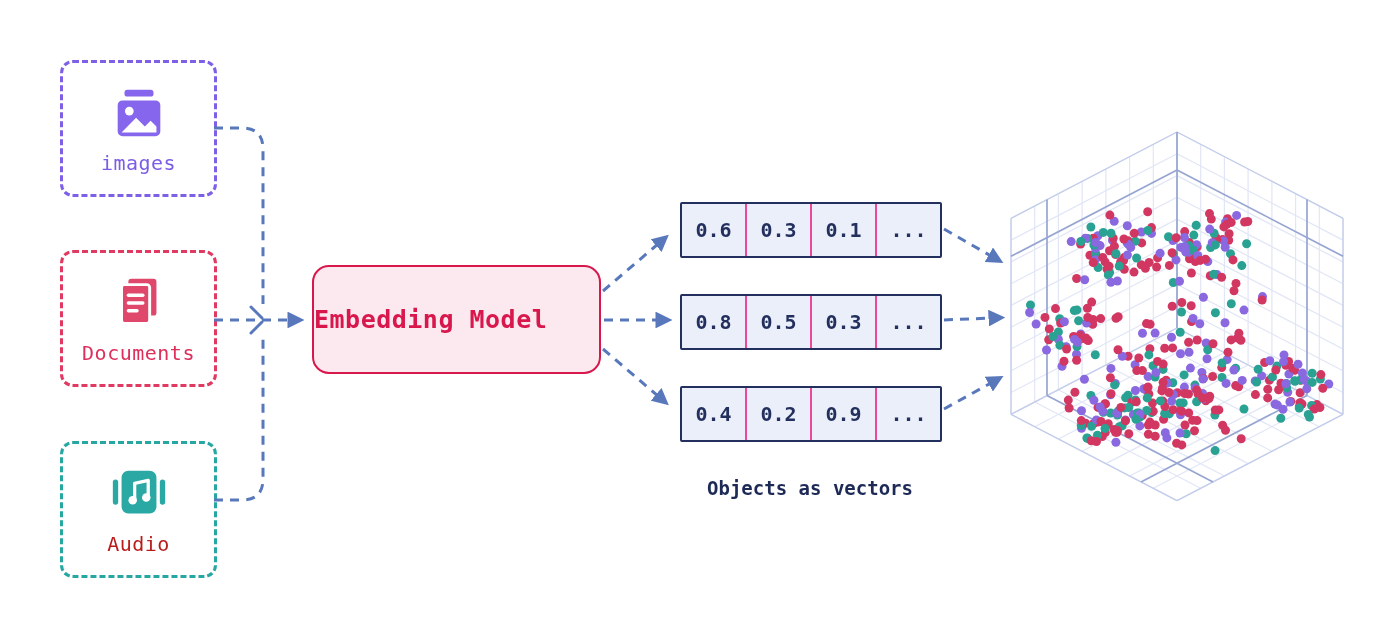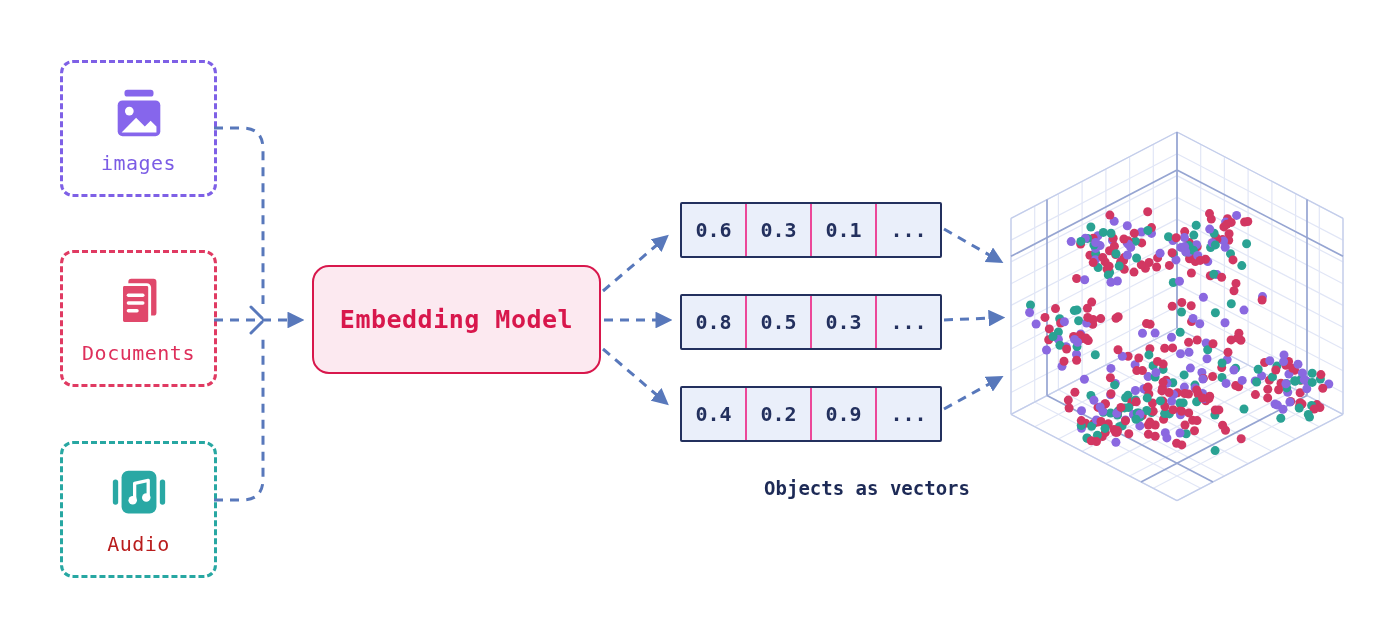--- a/index.html
+++ b/index.html
@@ -5,29 +5,29 @@
   html,body{margin:0;padding:0;background:#ffffff;}
   .canvas{position:relative;width:1400px;height:639px;background:#ffffff;overflow:hidden;
           font-family:"DejaVu Sans Mono","Liberation Mono",monospace;padding-left:41px;}
   .source-box{position:absolute;left:60px;width:151px;height:131px;border:3px dashed;border-radius:13px;
               display:flex;flex-direction:column;align-items:center;justify-content:center;gap:7px;z-index:2;}
   .source-box .src-label{font-size:20px;letter-spacing:0.5px;}
   .box-images{top:60px;border-color:#7e60e6;color:#7b5ce5;}
   .box-documents{top:250px;border-color:#e03a62;color:#de2f5b;}
   .box-audio{top:441px;border-color:#27a7a2;color:#b91c1c;}
   .model-box{position:absolute;left:312px;top:265px;width:285px;height:105px;background:#fce9f0;
-             border:2.5px solid #d8174c;border-radius:17px;display:flex;align-items:center;justify-content:center;z-index:2;}
+             border:2.5px solid #d8174c;border-radius:17px;display:flex;align-items:center;z-index:2;}
   .model-box span{color:#d8174c;font-size:25px;font-weight:bold;letter-spacing:0.5px;}
   .vector-row{position:absolute;left:680px;width:258px;height:52px;background:#eaeffa;border:2px solid #23305e;
               border-radius:2px;display:flex;z-index:2;}
   .vec-1{top:202px;} .vec-2{top:294px;} .vec-3{top:386px;}
   .vcell{flex:1;display:flex;align-items:center;justify-content:center;font-size:20px;font-weight:bold;
          color:#23305e;border-left:2px solid #ec4899;}
   .vcell:first-child{border-left:none;}
-  .caption{position:absolute;left:650px;top:477px;width:320px;text-align:right;color:#1d2a56;
+  .caption{position:absolute;left:650px;top:477px;width:320px;text-align:center;color:#1d2a56;
            font-size:19px;font-weight:bold;z-index:2;}
   .overlay{position:absolute;left:0;top:0;z-index:5;pointer-events:none;}
   #scatter-plot{position:absolute;left:985px;top:105px;z-index:1;}
   .icon-svg{display:block;}
 </style>
 </head>
 <body>
 
 <div class="canvas">
 

